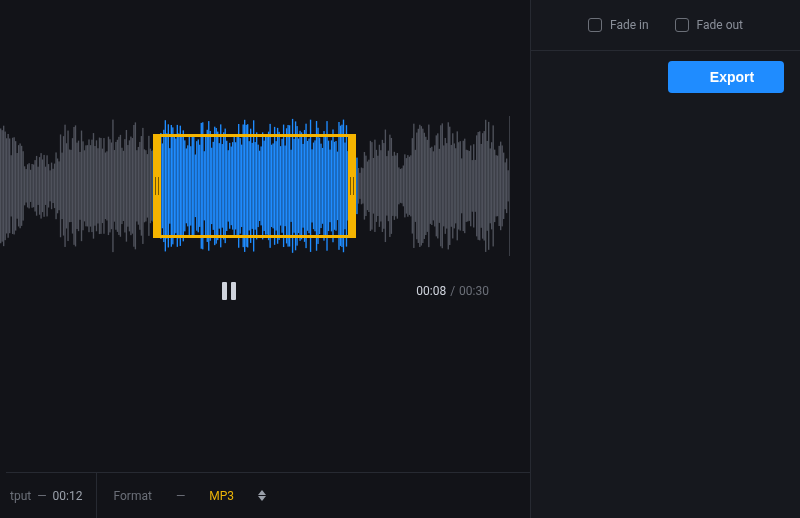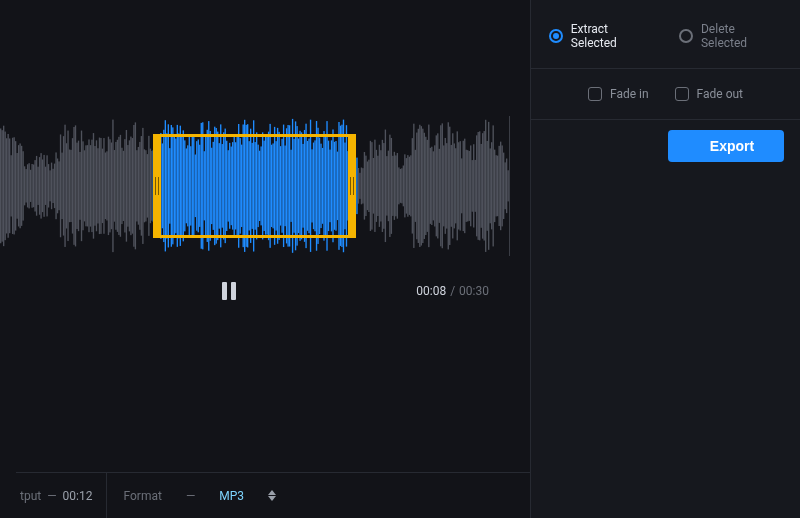--- a/index.html
+++ b/index.html
@@ -19,25 +19,25 @@
   .sel-top, .sel-bot { position: absolute; left: 0; right: 0; height: 3px; background: #f5b400; }
   .sel-top { top: 0; } .sel-bot { bottom: 0; }
   .controls { position: relative; height: 40px; }
   .play { position: absolute; left: 222px; top: 6px; cursor: pointer; }
   .pause-icon { display: inline-flex; gap: 4px; }
   .pause-icon span { display: block; width: 5px; height: 18px; background: #cfd3dc; border-radius: 1px; }
   .time { position: absolute; right: 41px; top: 8px; font-size: 12px; }
   .time .tot { color: #6b6f78; }
   .time .sep { color: #6b6f78; padding: 0 4px; }
   
-  .bottom { position: absolute; left: 16px; right: 0; bottom: 0; height: 46px; border-top: 1px solid #272a32; display: flex; align-items: center; font-size: 12px; color: #9aa0aa; background: #121318; }
+  .bottom { position: absolute; left: 6px; right: 0; bottom: 0; height: 46px; border-top: 1px solid #272a32; display: flex; align-items: center; font-size: 12px; color: #9aa0aa; background: #121318; }
   .out-seg { padding: 0 14px 0 4px; border-right: 1px solid #272a32; height: 100%; display: flex; align-items: center; gap: 6px; }
   .fmt-seg { padding: 0 16px; display: flex; align-items: center; gap: 24px; }
   .dim { color: #6b6f78; }
-  .fmt-val { color: #7dd3fc; }
+  .fmt-val { color: #eab308; }
   .updn { display: inline-flex; flex-direction: column; gap: 1px; cursor: pointer; }
   .updn svg { display: block; }
   
   .mode-row { display: flex; gap: 24px; padding: 22px 18px 18px 18px; font-size: 12px; border-bottom: 1px solid #272a32; }
   .radio { display: flex; align-items: center; gap: 8px; cursor: pointer; }
   .rcircle { width: 14px; height: 14px; border-radius: 50%; border: 2px solid #6b6f78; position: relative; }
   .radio.active .rcircle { border-color: #1f8cff; }
   .radio.active .rcircle::after { content: ""; position: absolute; inset: 2px; border-radius: 50%; background: #1f8cff; }
   .radio.active .rlabel { color: #e6e9f0; }
   .rlabel { color: #7a7f8a; }
@@ -439,30 +439,20 @@
             </svg>
           <svg width="8" height="5" viewBox="0 0 8 5">
               <path d="M4 5 L0 0 L8 0 Z" fill="#9aa0aa"></path>
             </svg>
         </span>
       </div>
     </div>
   </div>
 
   <div class="side">
-    <div class="mode-row">
-      <div class="radio active">
-        <span class="rcircle"></span>
-        <span class="rlabel">Extract Selected</span>
-      </div>
-      <div class="radio">
-        <span class="rcircle"></span>
-        <span class="rlabel">Delete Selected</span>
-      </div>
-    </div>
 
 
     <div class="fade-row">
       <div class="chk">
         <span class="cbox"></span>
         <span>Fade in</span>
       </div>
       <div class="chk">
         <span class="cbox"></span>
         <span>Fade out</span>

